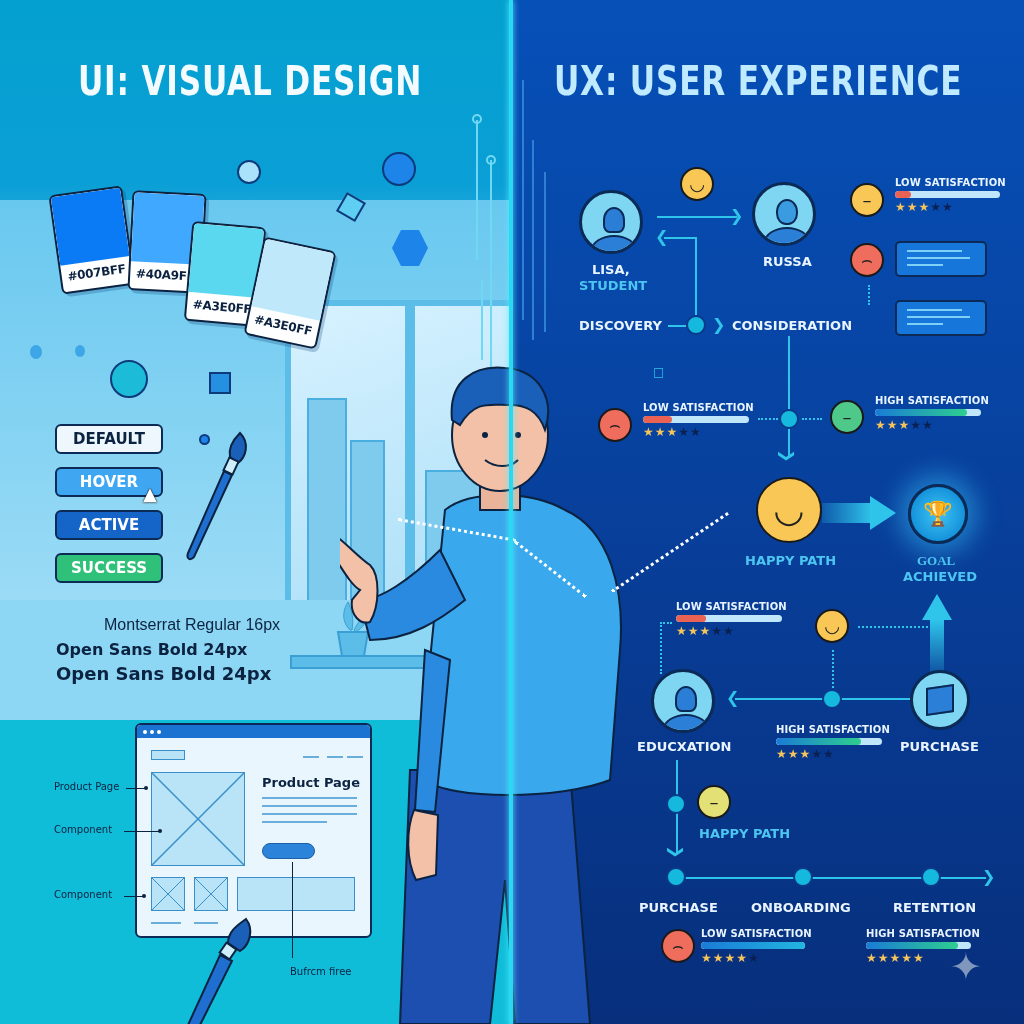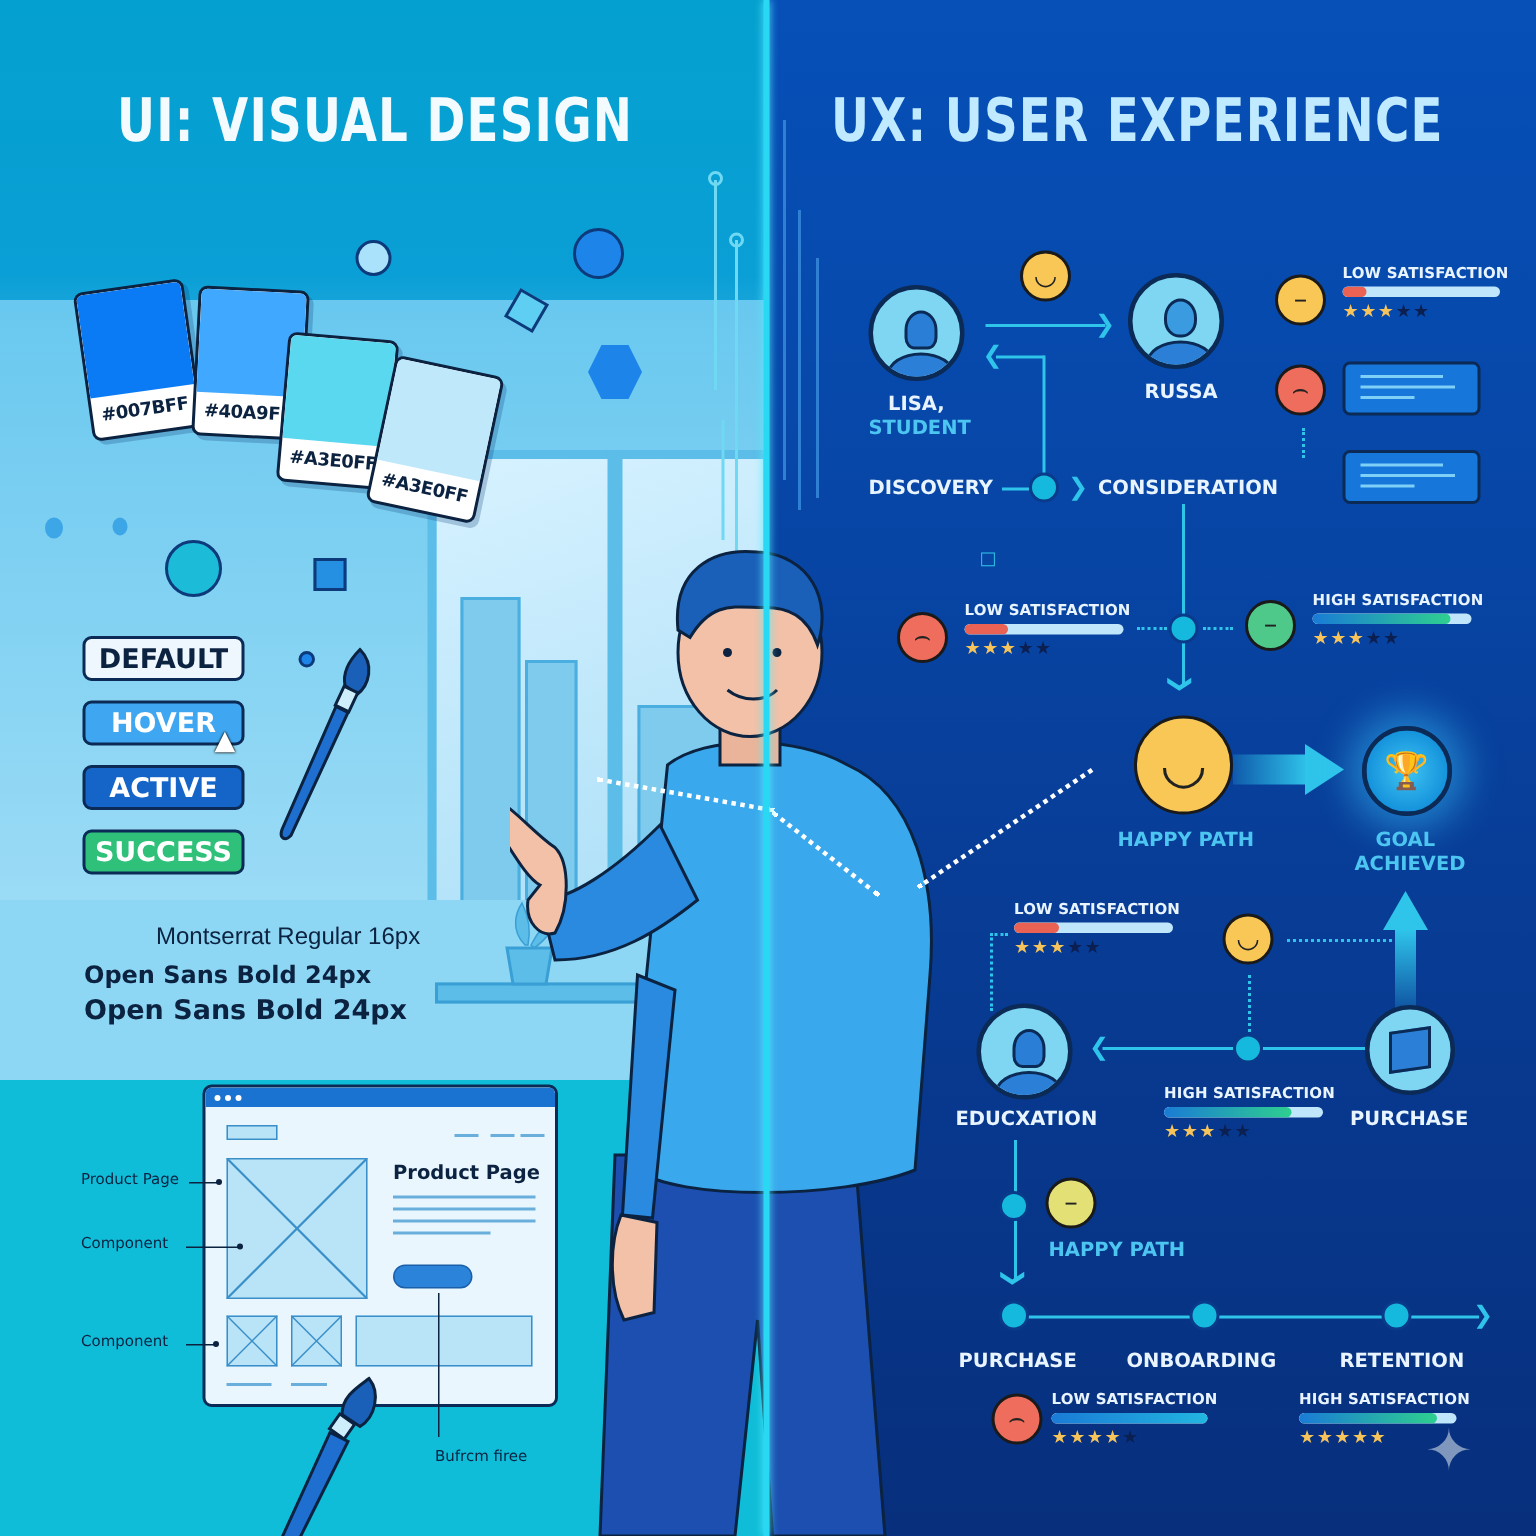--- a/index.html
+++ b/index.html
@@ -40,21 +40,21 @@
 
   .swatch {
     position: absolute; width: 74px; height: 100px; border: 2px solid #0b2240; border-radius: 6px;
     background: #fff; overflow: hidden; box-shadow: 3px 3px 0 rgba(10,60,120,0.25);
   }
   .swatch .fill { height: 72%; }
   .swatch .code { font-size: 12px; font-weight: bold; color: #0b2240; text-align: center; padding-top: 5px; letter-spacing: -0.3px; }
 
   .state-btn {
     position: absolute; left: 55px; width: 108px; height: 30px; border-radius: 6px;
-    border: 2px solid #0b2a55; font-weight: bold; font-size: 18px; display: flex; align-items: center; justify-content: center;
+    border: 2px solid #0b2a55; font-weight: bold; font-size: 15px; display: flex; align-items: center; justify-content: center;
   }
   .cursor { position: absolute; left: 143px; top: 483px; font-size: 18px; color: #fff; text-shadow: 0 0 1px #000, 0 0 2px #000; }
 
   .brush { position: absolute; }
   .subscribe {
     position: absolute; left: 250px; top: 497px; width: 146px; height: 40px; border-radius: 8px;
     background: linear-gradient(180deg, #1fd3e6, #0aa0e2); border: 2px solid #0b3a7a;
     color: #fff; font-weight: bold; font-size: 16px; display: flex; align-items: center; justify-content: center;
     box-shadow: 0 0 14px 6px rgba(255,255,255,0.6);
   }
@@ -339,21 +339,21 @@
       <div class="val" style="width:87%;background:linear-gradient(90deg,#1a7bd6,#2ecf8f);"></div>
     </div>
   <div class="stars"><span class="star-on">★★★</span><span class="star-off">★★</span></div>
 </div>
 
 <div class="face yellow big" style="left:756px;top:477px;">◡</div>
 <div class="ux-label accent" style="left:745px;top:553px;">HAPPY PATH</div>
 <div class="big-arrow"></div>
 <div class="big-arrow-head"></div>
 <div class="goal">🏆</div>
-<div class="ux-label accent" style="left:917px;top:553px;">GOAL</div>
+<div class="ux-label accent" style="left:917px;top:553px;font-family:Liberation Serif, serif;">GOAL</div>
 <div class="ux-label accent" style="left:903px;top:569px;">ACHIEVED</div>
 
 <div class="dotted-path" style="left:398px;top:518px;width:120px;transform:rotate(10deg);transform-origin:left;z-index:5;"></div>
 <div class="dotted-path" style="left:515px;top:540px;width:90px;transform:rotate(38deg);transform-origin:left;z-index:5;"></div>
 <div class="dotted-path" style="left:612px;top:590px;width:140px;transform:rotate(-34deg);transform-origin:left;z-index:5;"></div>
 
 <div class="sat" style="left:676px;top:601px;width:106px;">
   <div class="sat-title">LOW SATISFACTION</div>
   <div class="bar">
       <div class="val" style="width:28%;background:#e96253;"></div>

